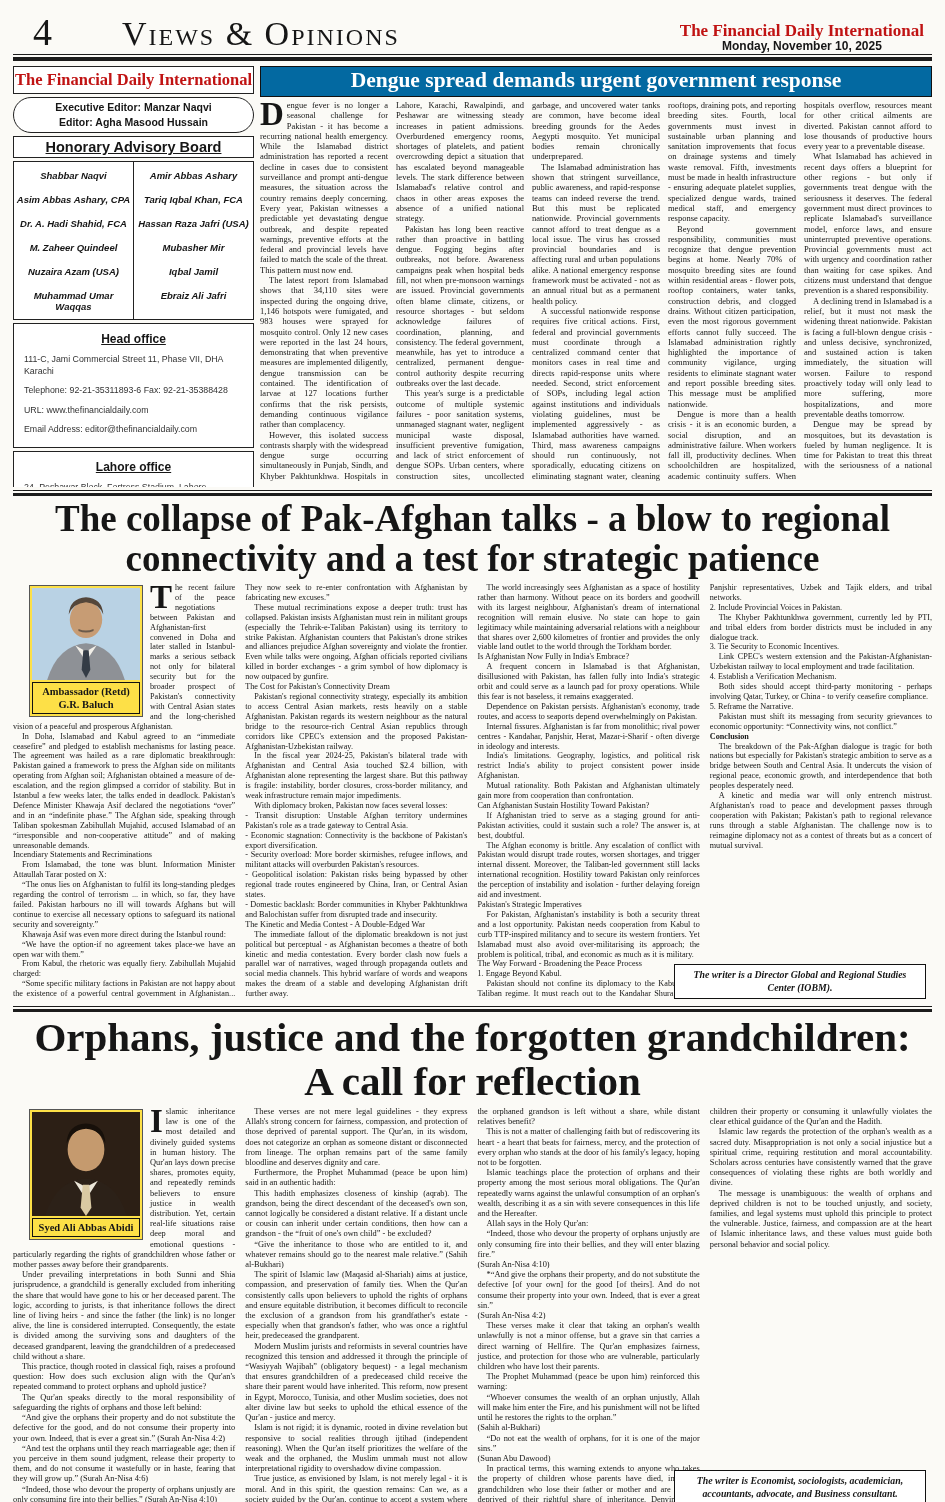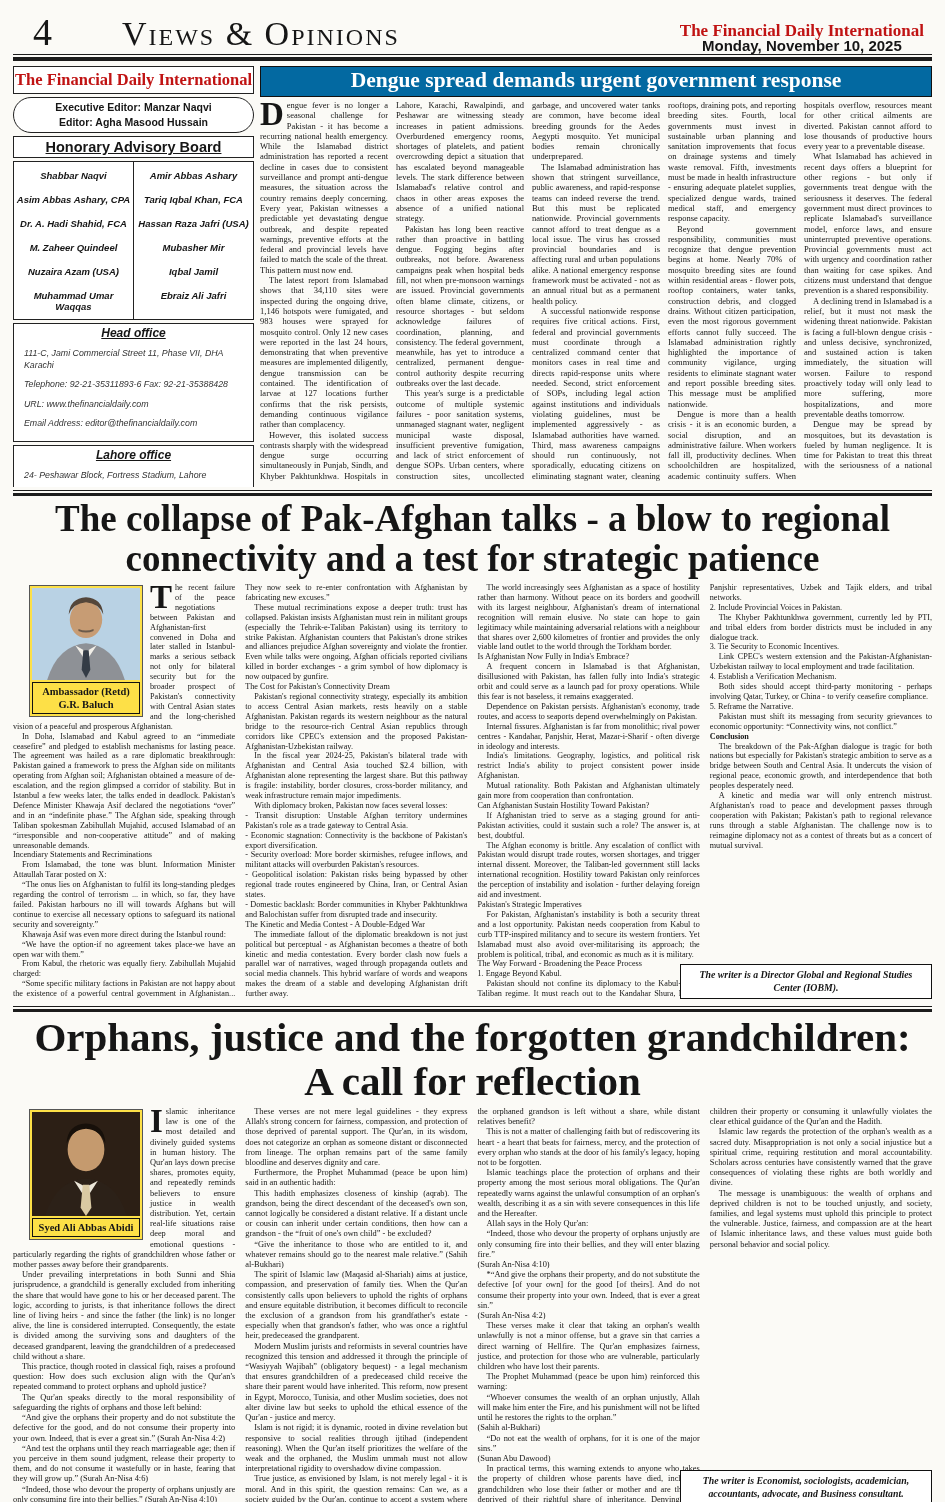--- a/index.html
+++ b/index.html
@@ -4,37 +4,37 @@
 <style>
   html,body{margin:0;padding:0;background:#e8e6e0;}
   .page{width:945px;height:1502px;background:#fbfaf6;color:#161616;position:relative;overflow:hidden;
         font-family:"Liberation Serif", serif; margin:0 auto; box-sizing:border-box; padding:4px 13px 0 13px;}
   
   .hdr{display:flex;align-items:flex-end;justify-content:space-between;height:48px;padding:0 2px;}
   .hdr-pageno{font-size:38px;line-height:40px;padding-left:18px;font-weight:400;}
   .hdr-section{font-variant:small-caps;font-size:34px;line-height:36px;letter-spacing:2px;margin-right:210px;}
   .hdr-right{text-align:center;padding-right:6px;}
   .hdr-paper{color:#c01313;font-weight:bold;font-size:17px;line-height:18px;}
-  .hdr-date{font-family:"Liberation Sans",sans-serif;font-weight:bold;font-size:15px;line-height:12px;}
+  .hdr-date{font-family:"Liberation Sans",sans-serif;font-weight:bold;font-size:12px;line-height:12px;}
   .dbl-rule{border-top:1.5px solid #1c1c1c;border-bottom:4px solid #1c1c1c;height:2px;margin:2px 0 0 0;}
   .sec-rule{border-top:1px solid #1c1c1c;border-bottom:3px solid #1c1c1c;height:2px;margin:3px 0;}
   
   .toprow{display:flex;gap:6px;margin-top:5px;height:421px;}
   .masthead{width:241px;flex:none;overflow:hidden;font-family:"Liberation Sans",sans-serif;}
   .mbox{border:1.5px solid #222;background:#fff;margin-bottom:3px;}
   .m-title{color:#c01313;font-family:"Liberation Serif",serif;font-weight:bold;font-size:16.5px;text-align:center;padding:3px 0;}
   .m-editors{text-align:center;font-weight:bold;font-size:10.5px;line-height:15px;padding:2px 0;border-radius:18px;}
   .m-advtitle{text-align:center;font-weight:bold;font-size:14.5px;text-decoration:underline;padding:2px 0;}
   .adv-grid{display:flex;}
   .adv-col{flex:1;padding:1px 0;font-style:italic;}
   .adv-col.first{border-right:1.5px solid #222;}
   .adv-name{margin:0;text-align:center;font-weight:bold;font-size:9.5px;padding:6.5px 2px;}
   .office-title{text-align:center;font-weight:bold;font-size:12px;text-decoration:underline;padding-top:2px;}
   .office-line{margin:8px;text-align:left;font-size:8.8px;line-height:11.5px;color:#333;}
-  .office-pad{padding:0 2px 3px 2px;font-style:italic;}
+  .office-pad{padding:6px 2px 3px 2px;}
   .disc{border:2.5px solid #111;background:#fff;}
   .disc-title{text-align:center;font-family:"Liberation Serif",serif;font-weight:bold;font-size:21px;line-height:23px;}
   .disc-text{font-family:"Liberation Serif",serif;font-style:italic;font-size:8.6px;line-height:10.6px;text-align:justify;padding:1px 4px 3px 4px;margin:0;}
   
   .dengue{flex:1;min-width:0;}
   .dengue-headline{background:#0369a1;border:1px solid #111;color:#fff;font-weight:bold;font-size:21.5px;text-align:center;padding:1px 0 3px 0;}
   .dengue-body{height:388px;overflow:hidden;column-count:5;column-gap:8px;column-fill:auto;
                font-size:8.5px;line-height:10.3px;text-align:justify;margin-top:3px;}
   
   .art p{margin:0;text-indent:9px;}
@@ -47,21 +47,21 @@
   .oped-headline.big{font-size:41px;line-height:44px;}
   .oped{position:relative;}
   .pak-body{height:420px;overflow:hidden;column-count:4;column-gap:10px;column-fill:auto;
             font-size:8.2px;line-height:9.9px;text-align:justify;margin-top:4px;}
   .orp-body{height:402px;overflow:hidden;column-count:4;column-gap:10px;column-fill:auto;
             font-size:8.4px;line-height:10.2px;text-align:justify;margin-top:4px;}
   .photo-wrap{float:left;width:108px;margin:2px 7px 3px 16px;border:1px solid #555;background:#fde047;padding:2px;}
   .photo-svg{display:block;width:100%;height:92px;}
   .photo-svg.tall{height:104px;}
   .photo-cap{border:1.5px solid #111;margin-top:2px;text-align:center;font-weight:bold;font-size:10.5px;line-height:13px;padding:2px 0;}
-  .writer-box{position:absolute;right:0;bottom:4px;width:238px;border:1.5px solid #111;background:#fff;
+  .writer-box{position:absolute;right:6px;bottom:4px;width:238px;border:1.5px solid #111;background:#fff;
               text-align:center;font-weight:bold;font-style:italic;font-size:9.8px;line-height:12.5px;padding:4px 6px;}
 </style>
 </head>
 <body>
 
 <div class="page">
 
   <div class="hdr">
     <div class="hdr-pageno">4</div>
     <div class="hdr-section">Views &amp; Opinions</div>

